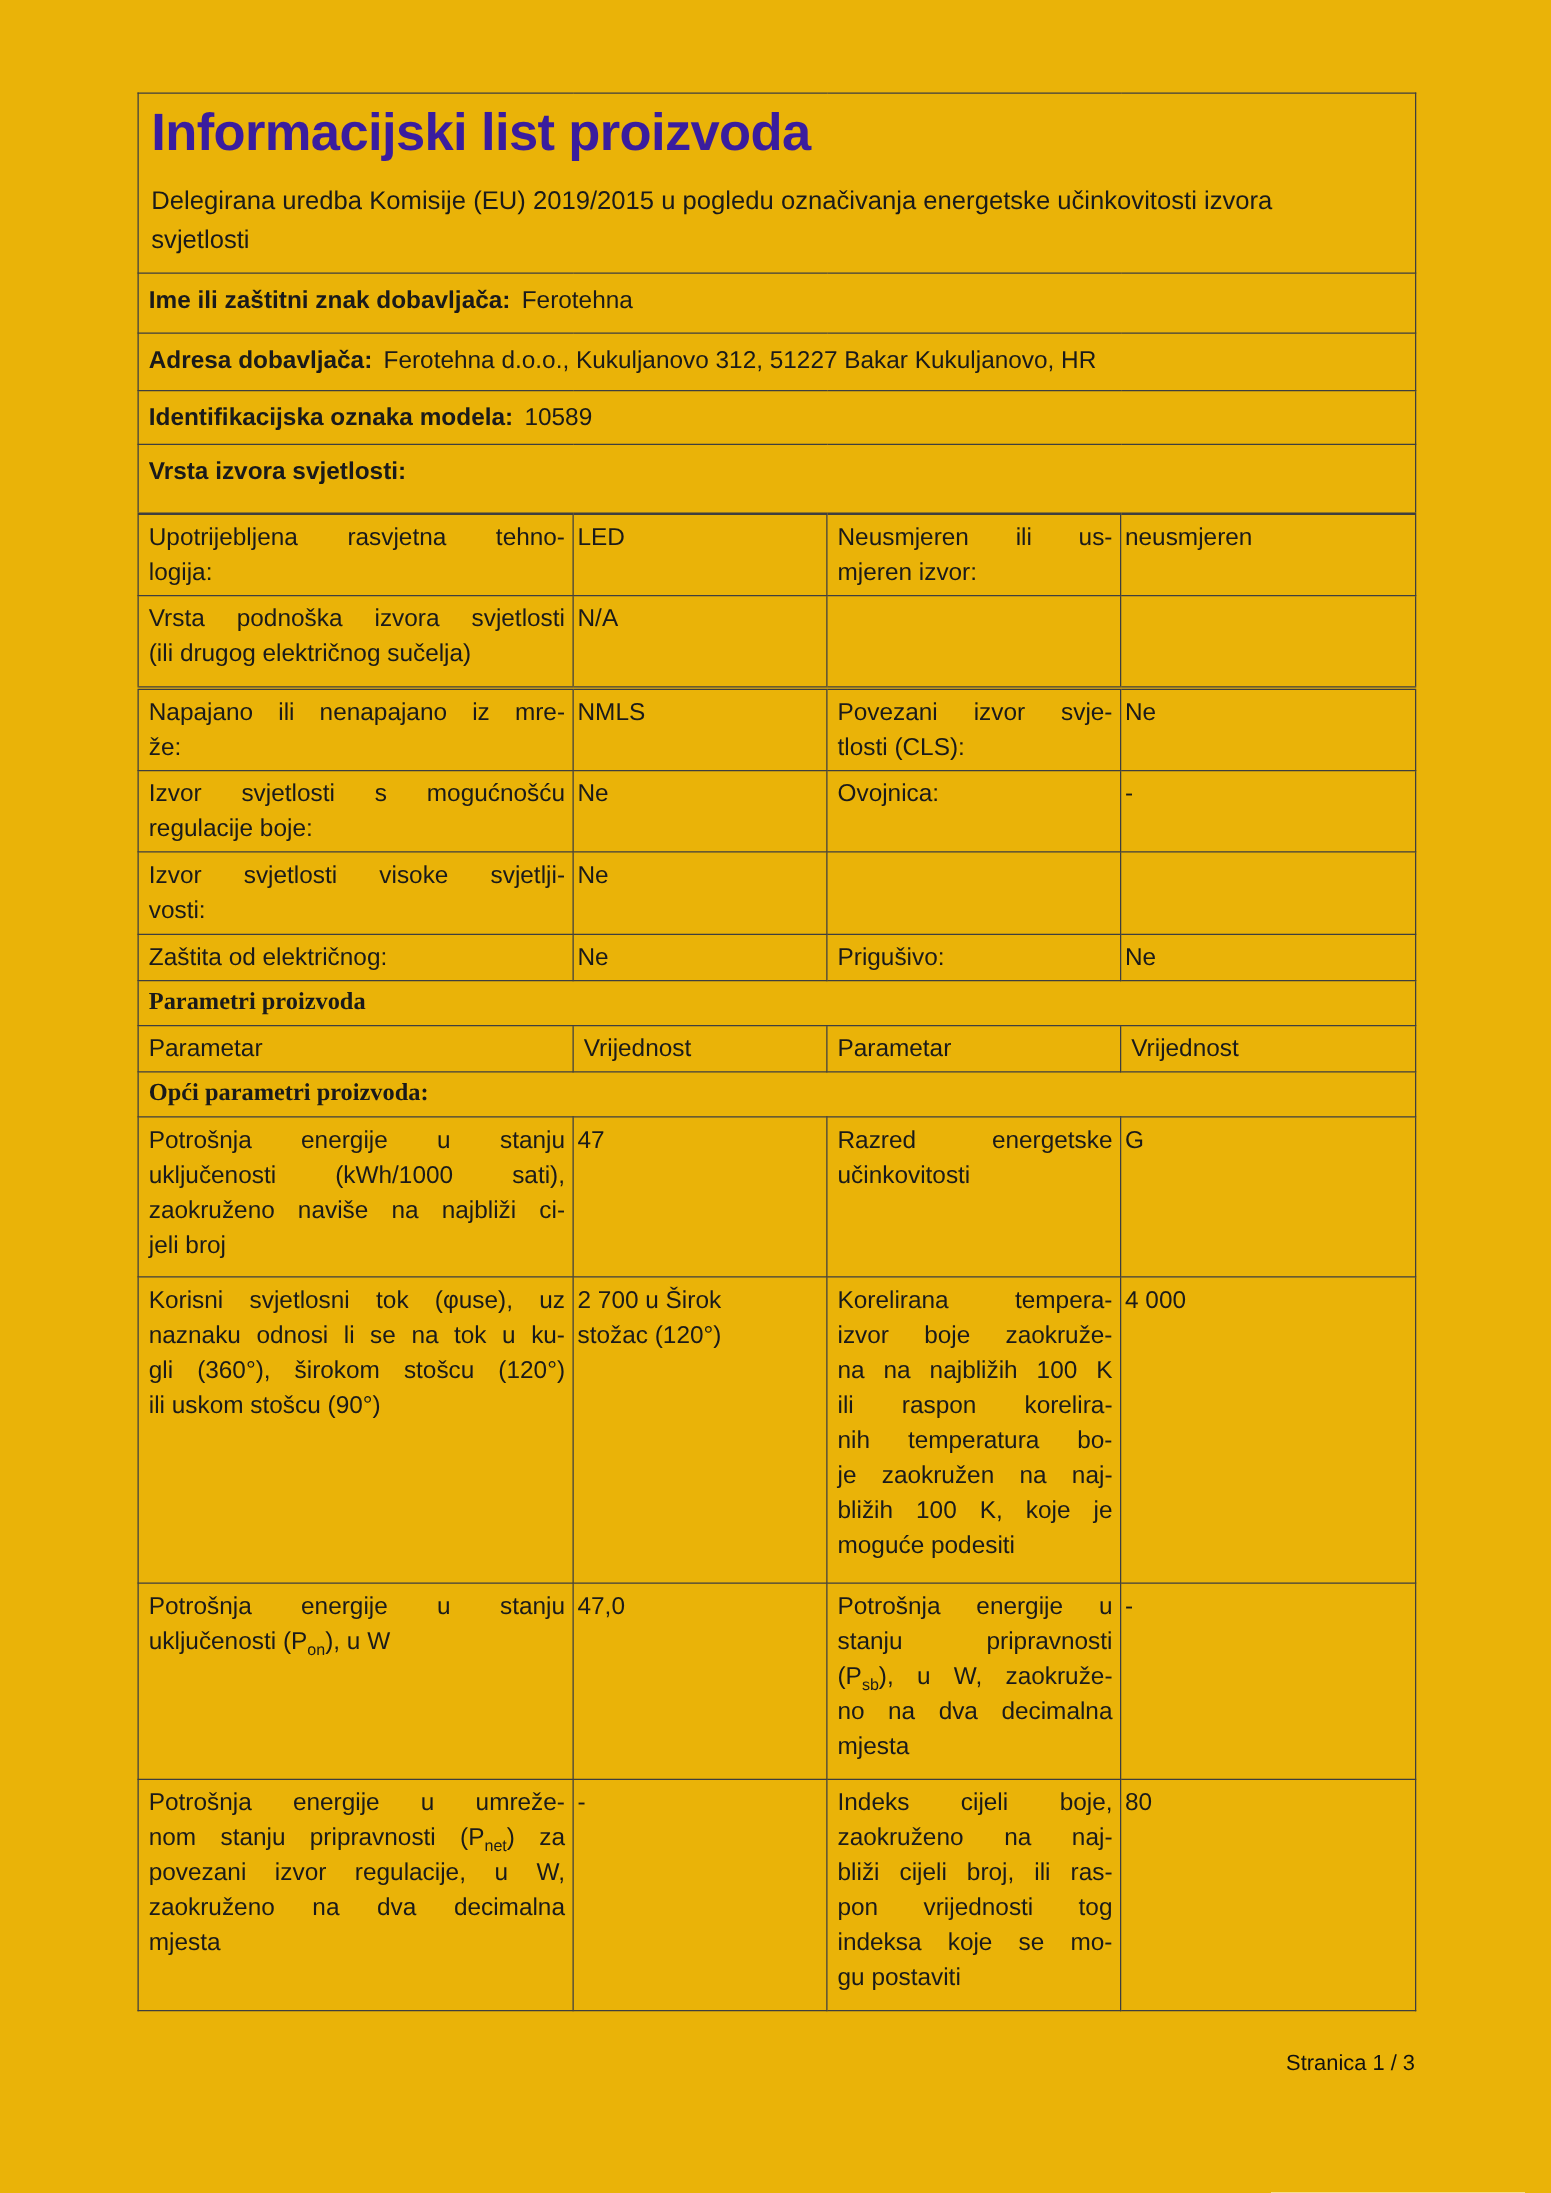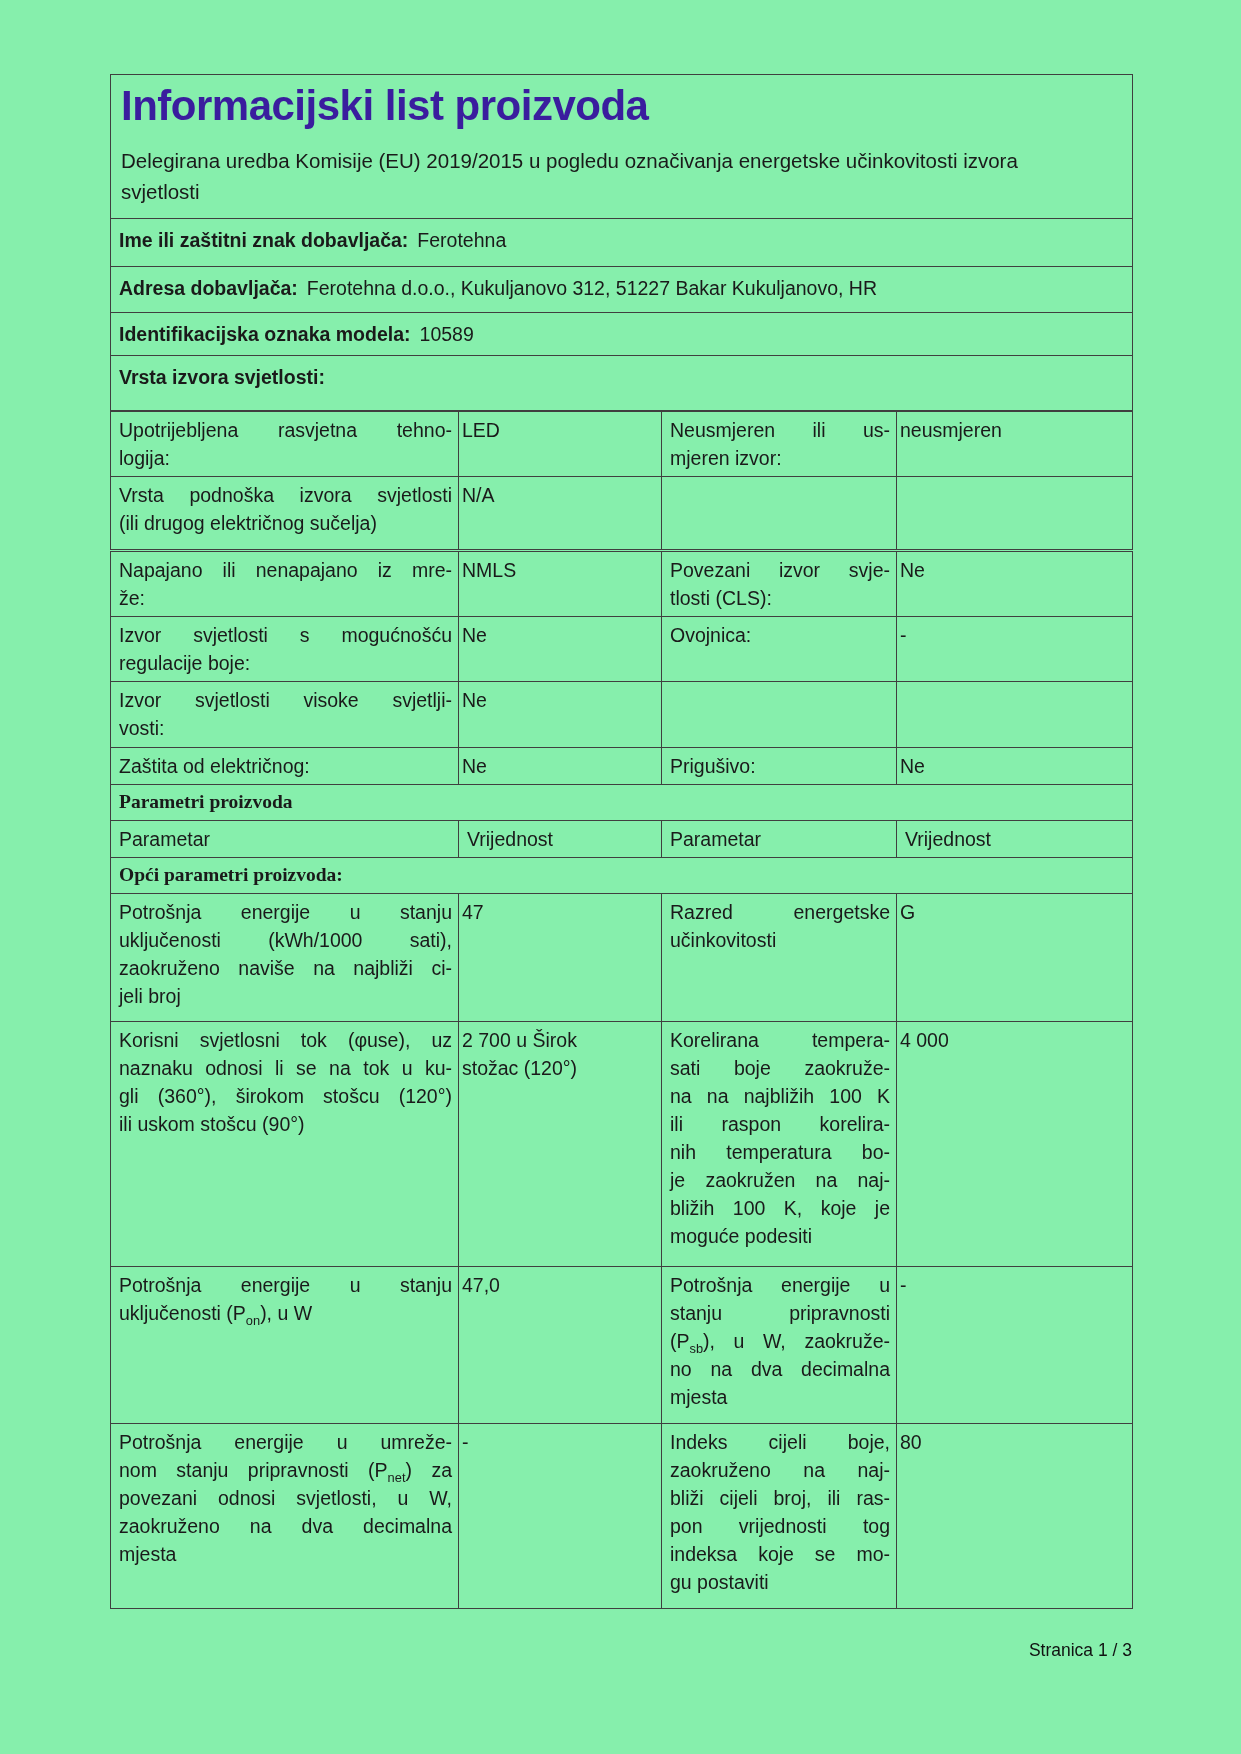--- a/index.html
+++ b/index.html
@@ -6,21 +6,21 @@
     margin: 0;
     padding: 0;
     background: #ffffff;
     font-family: "Liberation Sans", sans-serif;
     color: #1a1a1a;
   }
   .page {
     position: relative;
     width: 1241px;
     height: 1754px;
-    background: #86efac;
+    background: #eab308;
     overflow: hidden;
   }
   table.doc {
     position: absolute;
     left: 110px;
     top: 74px;
     width: 1022px;
     border-collapse: collapse;
     table-layout: fixed;
   }
@@ -246,21 +246,21 @@
               <div class="jl">naznaku odnosi li se na tok u ku-</div>
               <div class="jl">gli (360°), širokom stošcu (120°)</div>
               <div>ili uskom stošcu (90°)</div>
             </div>
           </td>
       <td class="val preline">2 700 u Širok
 stožac (120°)</td>
       <td>
             <div>
               <div class="jl">Korelirana tempera-</div>
-              <div class="jl">sati boje zaokruže-</div>
+              <div class="jl">izvor boje zaokruže-</div>
               <div class="jl">na na najbližih 100 K</div>
               <div class="jl">ili raspon korelira-</div>
               <div class="jl">nih temperatura bo-</div>
               <div class="jl">je zaokružen na naj-</div>
               <div class="jl">bližih 100 K, koje je</div>
               <div>moguće podesiti</div>
             </div>
           </td>
       <td class="val">4 000</td>
     </tr>
@@ -287,21 +287,21 @@
       <td class="val">-</td>
     </tr>
 
     <tr style="height:185px">
       <td>
         <div class="all-just">
               <div class="jl">Potrošnja energije u umreže-</div>
             </div>
         <div class="jl"><span>nom stanju pripravnosti (P</span><sub>net</sub><span>) za</span></div>
         <div>
-              <div class="jl">povezani odnosi svjetlosti, u W,</div>
+              <div class="jl">povezani izvor regulacije, u W,</div>
               <div class="jl">zaokruženo na dva decimalna</div>
               <div>mjesta</div>
             </div>
       </td>
       <td class="val">-</td>
       <td>
             <div>
               <div class="jl">Indeks cijeli boje,</div>
               <div class="jl">zaokruženo na naj-</div>
               <div class="jl">bliži cijeli broj, ili ras-</div>

